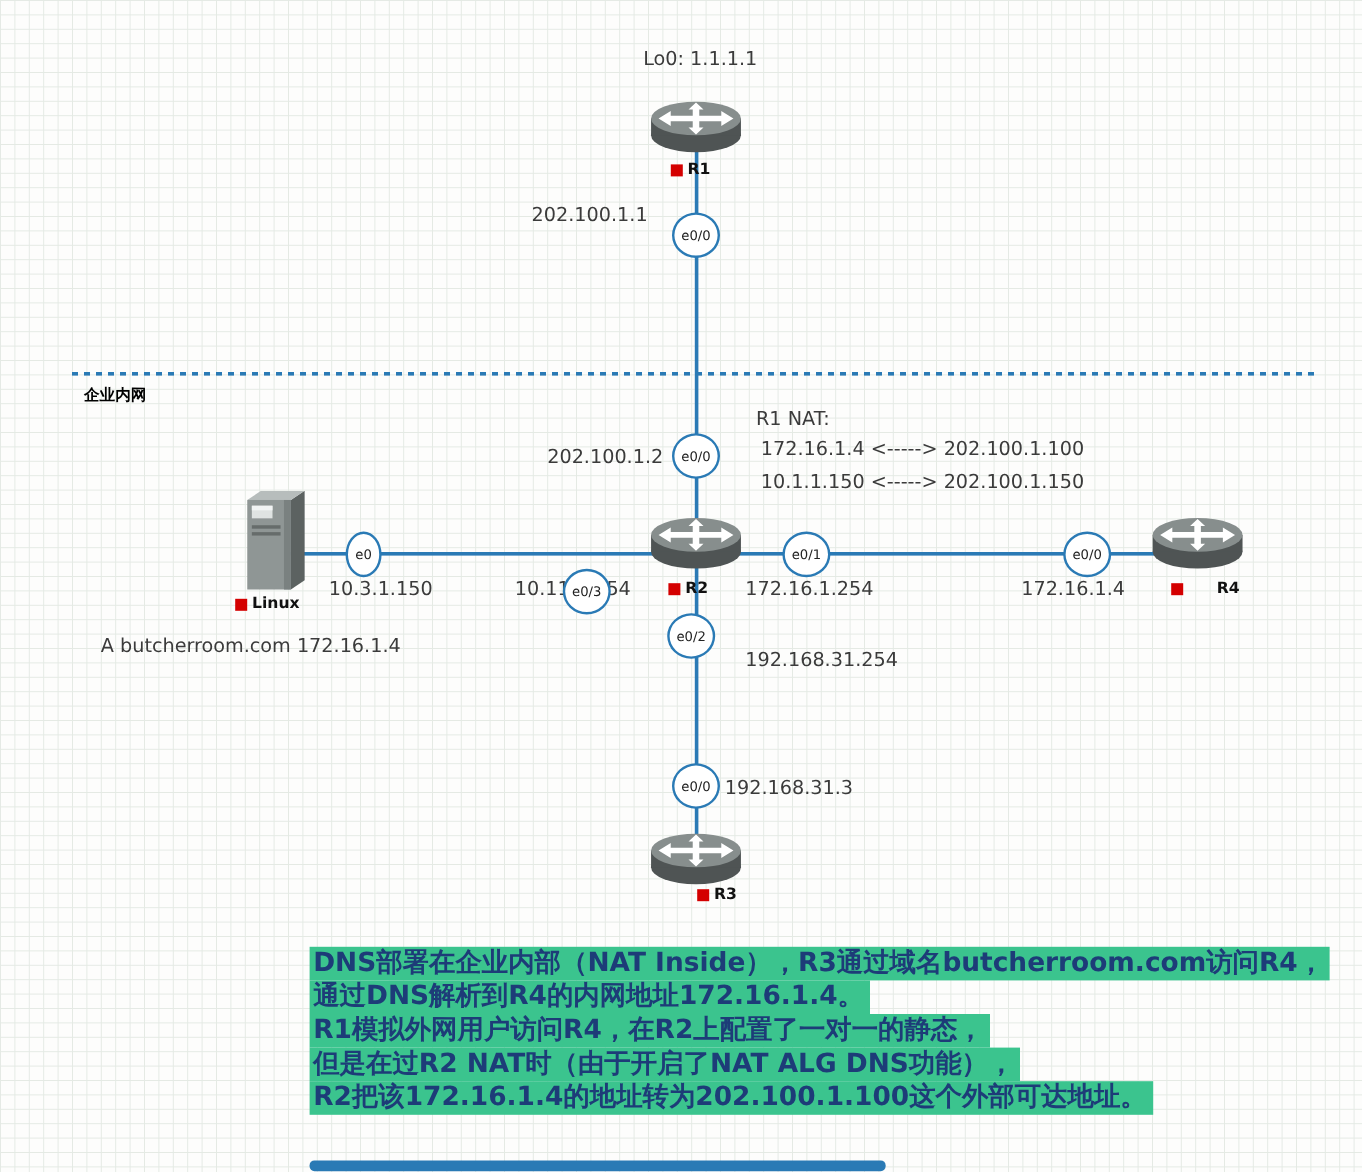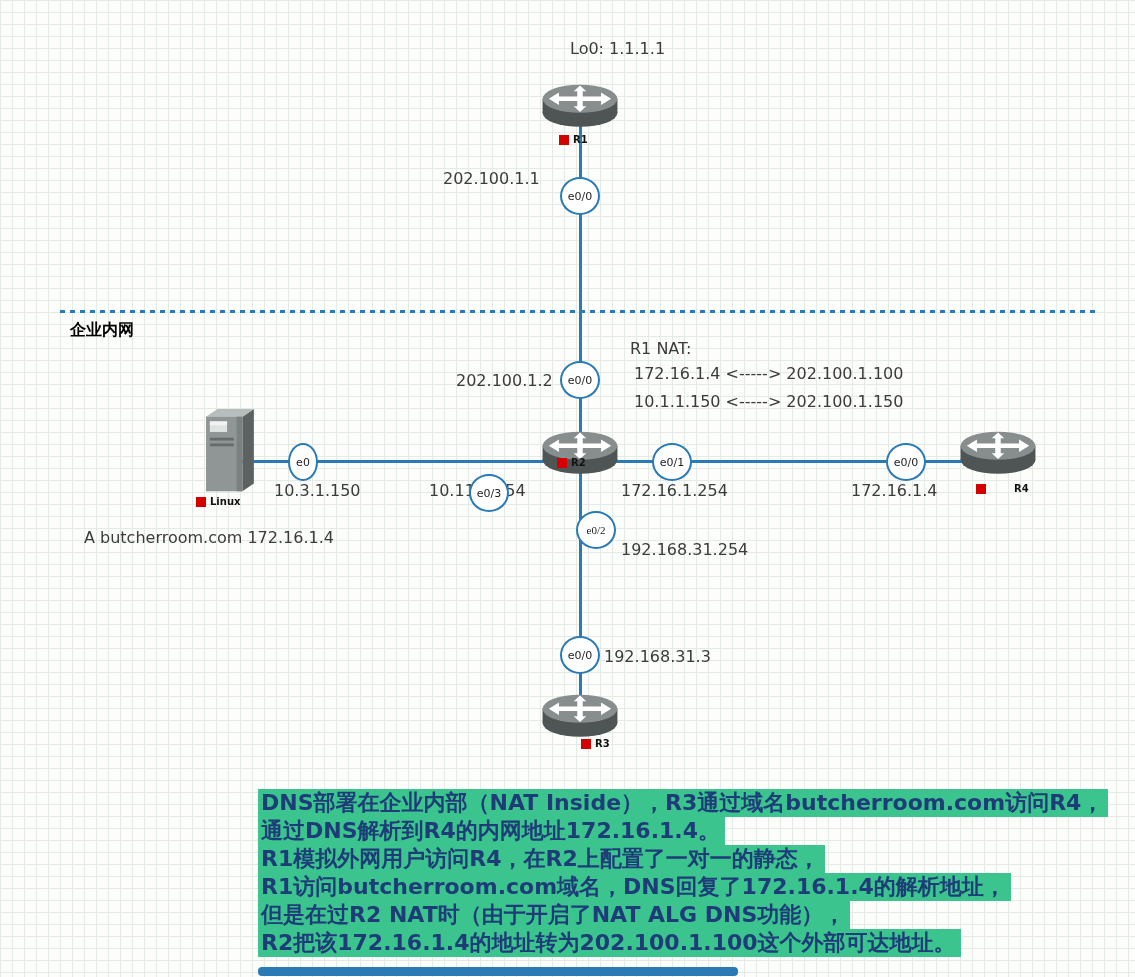--- a/index.html
+++ b/index.html
@@ -37,27 +37,27 @@
   }
 
   .txt {
     position:absolute;
     font-size:16px; color:#3b3b3b;
     white-space:nowrap;
   }
 
   .zone {
     position:absolute;
-    font-size:16px; font-weight:bold; color:#000;
+    font-size:13px; font-weight:bold; color:#000;
     white-space:nowrap;
   }
 
   .devlabel {
     position:absolute;
-    font-size:10px; font-weight:bold; color:#111;
+    font-size:13px; font-weight:bold; color:#111;
     display:flex; align-items:center; gap:4px;
     white-space:nowrap;
     z-index:6;
   }
   .devlabel .sq { width:10px; height:10px; background:#d40000; display:inline-block; }
 
   .device { position:absolute; z-index:4; cursor:move; }
 
   .note { position:absolute; left:258px; top:789px; z-index:7; }
   .note-line {
@@ -123,21 +123,21 @@
       <use href="#sym-router"></use>
     </svg>
   <svg class="device" style="left:202px; top:409px;" width="54" height="88">
       <use href="#sym-server"></use>
     </svg>
 
   <div class="devlabel" style="left:559px; top:134px;">
     <span class="sq"></span>
     <span>R1</span>
   </div>
-  <div class="devlabel" style="left:557px; top:457px;">
+  <div class="devlabel" style="left:557px; top:483px;">
     <span class="sq"></span>
     <span>R2</span>
   </div>
   <div class="devlabel" style="left:557px; top:738px;padding-left:24px;">
     <span class="sq"></span>
     <span>R3</span>
   </div>
   <div class="devlabel" style="left:976px; top:483px;gap:28px;">
     <span class="sq"></span>
     <span>R4</span>
@@ -158,28 +158,28 @@
     </div>
   <div class="iface" style="left:489px; top:462px;margin-top:31px;">
       <span>e0/3</span>
     </div>
   <div class="iface" style="left:672px; top:462px;">
       <span>e0/1</span>
     </div>
   <div class="iface" style="left:906px; top:462px;">
       <span>e0/0</span>
     </div>
-  <div class="iface" style="left:596px; top:530px;font-family:Liberation Serif, serif;">
+  <div class="iface" style="left:576px; top:530px;">
       <span>e0/2</span>
     </div>
   <div class="iface" style="left:580px; top:655px;">
       <span>e0/0</span>
     </div>
 
-  <div class="txt" style="left:536px; top:39px;margin-left:34px;">Lo0:  1.1.1.1</div>
+  <div class="txt" style="left:536px; top:39px;">Lo0:  1.1.1.1</div>
   <div class="txt" style="left:443px; top:169px;">202.100.1.1</div>
 
   <div class="zone" style="left:70px; top:320px;">企业内网</div>
 
   <div class="txt" style="left:630px; top:339px;">R1  NAT:</div>
   <div class="txt" style="left:634px; top:364px;">172.16.1.4  &lt;-----&gt;  202.100.1.100</div>
   <div class="txt" style="left:634px; top:392px;">10.1.1.150  &lt;-----&gt;  202.100.1.150</div>
 
   <div class="txt" style="left:456px; top:371px;">202.100.1.2</div>
   <div class="txt" style="left:274px; top:481px;">10.3.1.150</div>
@@ -189,20 +189,19 @@
 
   <div class="txt" style="left:84px; top:528px;">A   butcherroom.com   172.16.1.4</div>
 
   <div class="txt" style="left:621px; top:540px;">192.168.31.254</div>
   <div class="txt" style="left:604px; top:647px;">192.168.31.3</div>
 
   <div class="note">
     <div class="note-line">DNS部署在企业内部（NAT Inside），R3通过域名butcherroom.com访问R4，</div>
     <div class="note-line">通过DNS解析到R4的内网地址172.16.1.4。</div>
     <div class="note-line">R1模拟外网用户访问R4，在R2上配置了一对一的静态，</div>
-    <div class="note-line">R1访问butcherroom.com域名，DNS回复了172.16.1.4的解析地址，</div>
     <div class="note-line">但是在过R2 NAT时（由于开启了NAT ALG DNS功能），</div>
     <div class="note-line">R2把该172.16.1.4的地址转为202.100.1.100这个外部可达地址。</div>
   </div>
 
   <div class="hscroll"></div>
 
 </div>
 
 </body></html>

